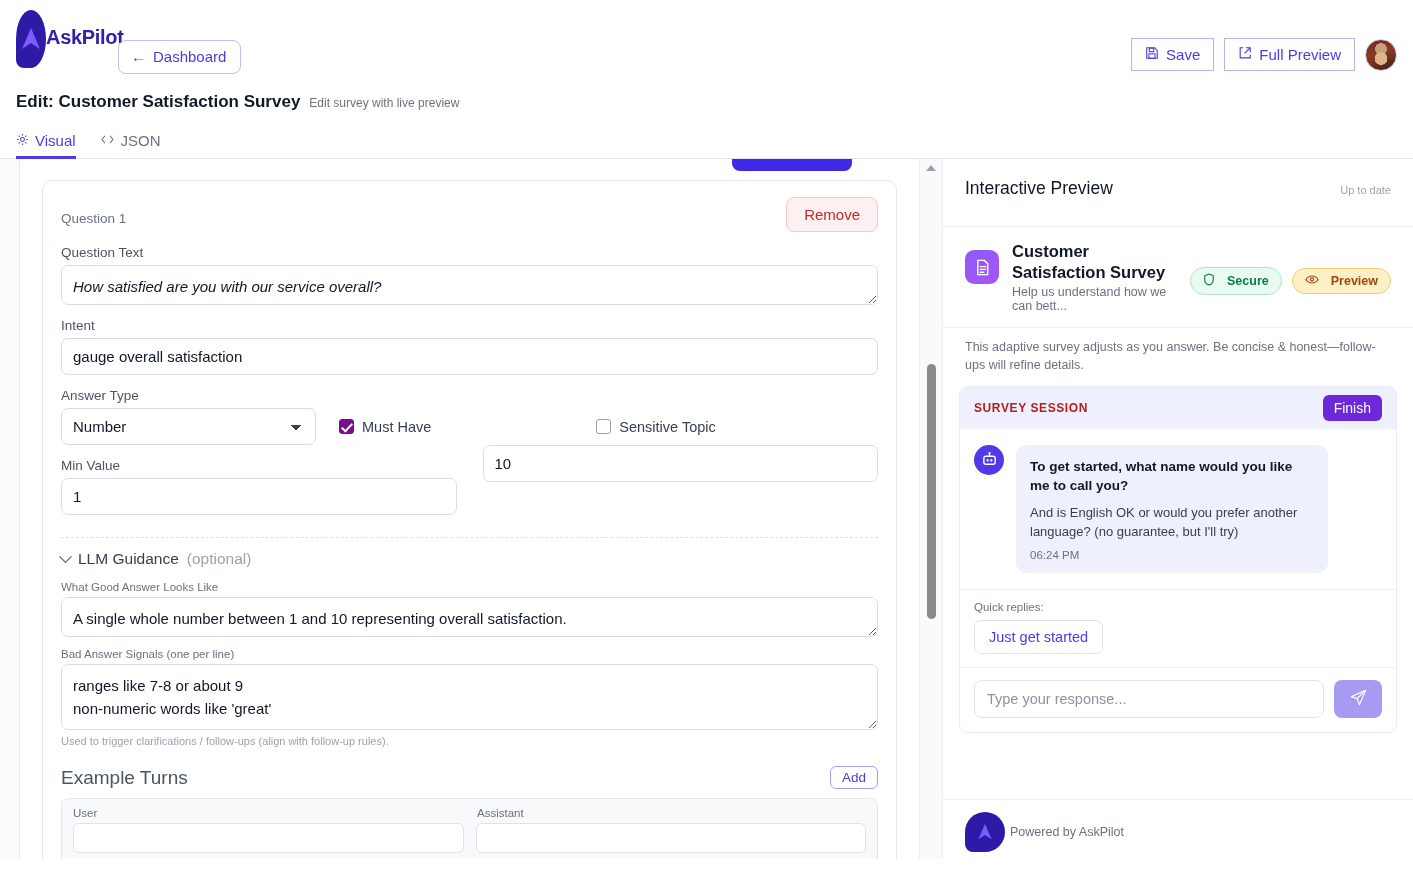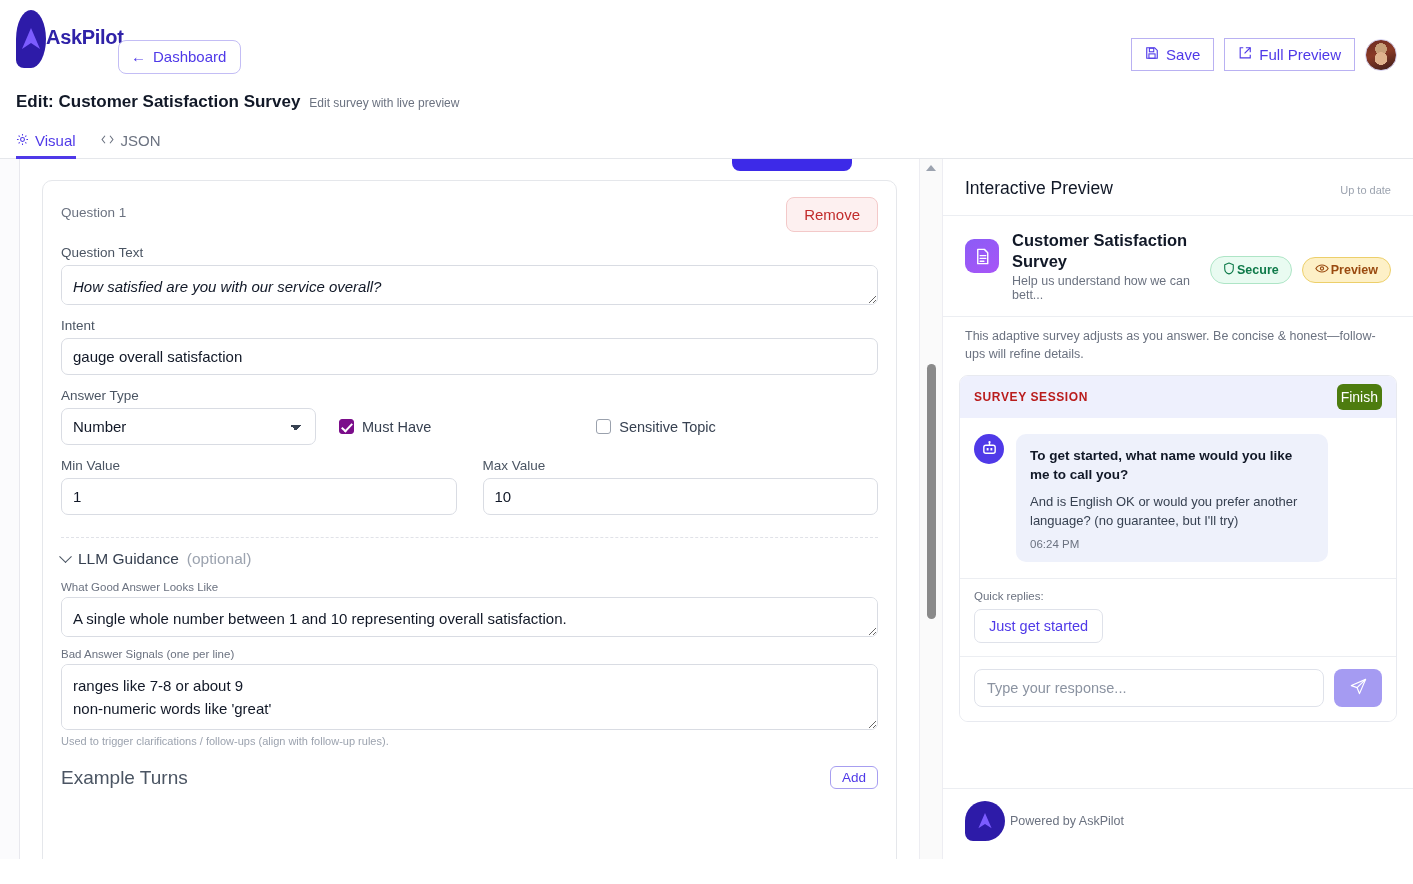--- a/index.html
+++ b/index.html
@@ -171,21 +171,21 @@
   .qcard {
     border:1px solid #e5e7eb;
     border-radius:10px;
     background:#ffffff;
     margin-top:21px;
     padding:16px 18px 0 18px;
     position:relative;
     height:720px;
   }
   .qhead {
-    display:flex; justify-content:space-between; align-items:flex-start;
+    display:flex; justify-content:space-between; align-items:center;
   }
   .qnum { font-size:13.5px; color:#6b7280; padding-top:8px; }
   .remove-btn {
     background:#fdf0f0;
     border:1px solid #f3c9c9;
     color:#c22b2b;
     font-size:15px;
     border-radius:8px;
     padding:8px 17px;
     cursor:pointer;
@@ -279,21 +279,21 @@
   }
   .ex-thead { display:flex; padding:8px 11px 4px 11px; }
   .ex-th { font-size:11.5px; color:#6b7280; }
   .ex-th.u { width:404px; }
   .ex-tbody { display:flex; gap:12px; padding:0 11px 11px 11px; }
   .ex-cell { flex:1 1 0; height:30px; border:1px solid #dfe2e8; border-radius:6px; background:#fff; }
 
   
   .pv-head {
     display:flex; align-items:baseline; justify-content:space-between;
-    padding:19px 22px 16px 22px;
+    padding:19px 22px 27px 22px;
     border-bottom:1px solid #eceef2;
   }
   .pv-title { font-size:17.5px; color:#111827; }
   .pv-status { font-size:11px; color:#9ca3af; }
 
   .pv-card-head {
     display:flex; align-items:flex-start; gap:13px;
     padding:14px 22px 14px 22px;
     border-bottom:1px solid #eceef2;
   }
@@ -304,21 +304,21 @@
     flex:0 0 34px; margin-top:9px;
   }
   .pv-card-txt { flex:1 1 auto; min-width:0; }
   .pv-card-title {
     font-size:16.5px; font-weight:bold; color:#111827; line-height:1.25;
     max-width:195px;
   }
   .pv-card-sub { font-size:12.5px; color:#6b7280; margin-top:3px; }
   .pv-badges { display:flex; gap:10px; align-items:center; padding-top:26px; }
   .badge {
-    display:inline-flex;align-items:center;gap:2px;
+    display:inline-flex;align-items:center;gap:12px;
     font-size:12.5px; font-weight:bold;
     border-radius:999px; padding:5px 12px;
   }
   .badge.secure { background:#e9fbf1; border:1px solid #aee5c6; color:#0f7a4a; }
   .badge.preview { background:#fdf0c7; border:1px solid #eccf6a; color:#9a4a10; }
 
   .pv-note {
     font-size:12.5px; color:#6b7280;
     padding:10px 22px 11px 22px;
     line-height:1.45;
@@ -334,22 +334,22 @@
   }
   .chat-bar {
     background:#eef0fd;
     padding:8px 14px;
     display:flex; align-items:center; justify-content:space-between;
   }
   .chat-bar-label {
     font-size:12px; font-weight:bold; color:#b91c1c; letter-spacing:0.6px;
   }
   .finish-btn {
-    background:#4d7c0f; color:#fff; border:0; border-radius:6px;
-    font-size:14px; padding:5px 4px; cursor:pointer;
+    background:#6d28d9; color:#fff; border:0; border-radius:6px;
+    font-size:14px; padding:5px 11px; cursor:pointer;
     font-family:"Liberation Sans", sans-serif;
   }
   .chat-body { padding:16px 14px 16px 14px; display:flex; gap:12px; background:#fff; }
   .bot-avatar {
     width:30px;height:30px;border-radius:50%;background:#4f39e8;
     display:flex;align-items:center;justify-content:center;flex:0 0 30px;
   }
   .bubble {
     background:#eef1fb;
     border-radius:10px;
@@ -502,21 +502,20 @@
           <span class="cb-label">Sensitive Topic</span>
         </div>
       </div>
 
       <div class="row2" style="margin-top:0;">
         <div>
           <div class="fld-label">Min Value</div>
           <input class="ti" value="1" style="">
         </div>
         <div>
-          <div class="fld-label">Max Value</div>
           <input class="ti" value="10" style="">
         </div>
       </div>
 
       <hr class="divider-dashed">
 
       <div class="llm-head">
         <span class="chev"></span>
         <span>LLM Guidance</span>
         <span class="opt">(optional)</span>
@@ -526,20 +525,30 @@
       <textarea class="ti" rows="1" style="height: 40px;">A single whole number between 1 and 10 representing overall satisfaction.</textarea>
 
       <div class="fld-label sm" style="margin-top:11px;">Bad Answer Signals (one per line)</div>
       <textarea class="ti" rows="2" style="height: 66px;">ranges like 7-8 or about 9
 non-numeric words like 'great'</textarea>
       <div class="hint">Used to trigger clarifications / follow-ups (align with follow-up rules).</div>
 
       <div class="ex-head">
         <div class="ex-title">Example Turns</div>
         <button class="add-btn">Add</button>
+      </div>
+      <div class="ex-table">
+        <div class="ex-thead">
+          <div class="ex-th u">User</div>
+          <div class="ex-th">Assistant</div>
+        </div>
+        <div class="ex-tbody">
+          <div class="ex-cell"></div>
+          <div class="ex-cell"></div>
+        </div>
       </div>
     </div>
   </div>
 
   <div class="right-rail">
     <div class="rail-arrow"></div>
     <div class="rail-thumb"></div>
   </div>
 
   <div class="right-pane">

